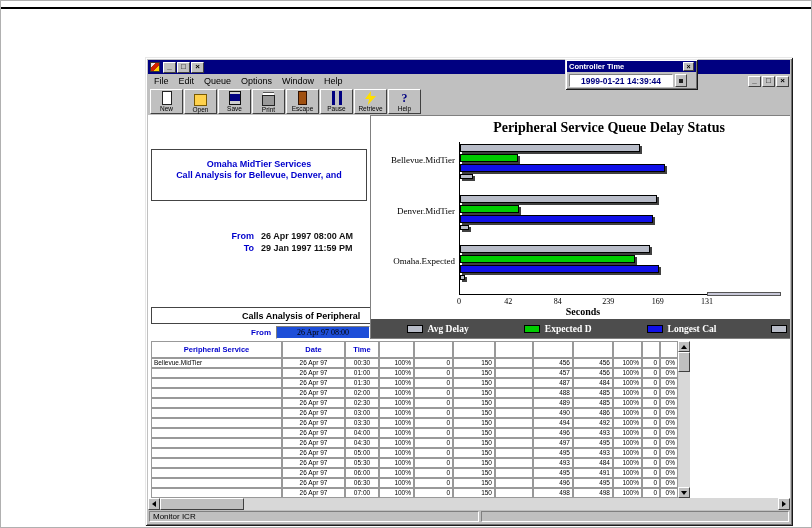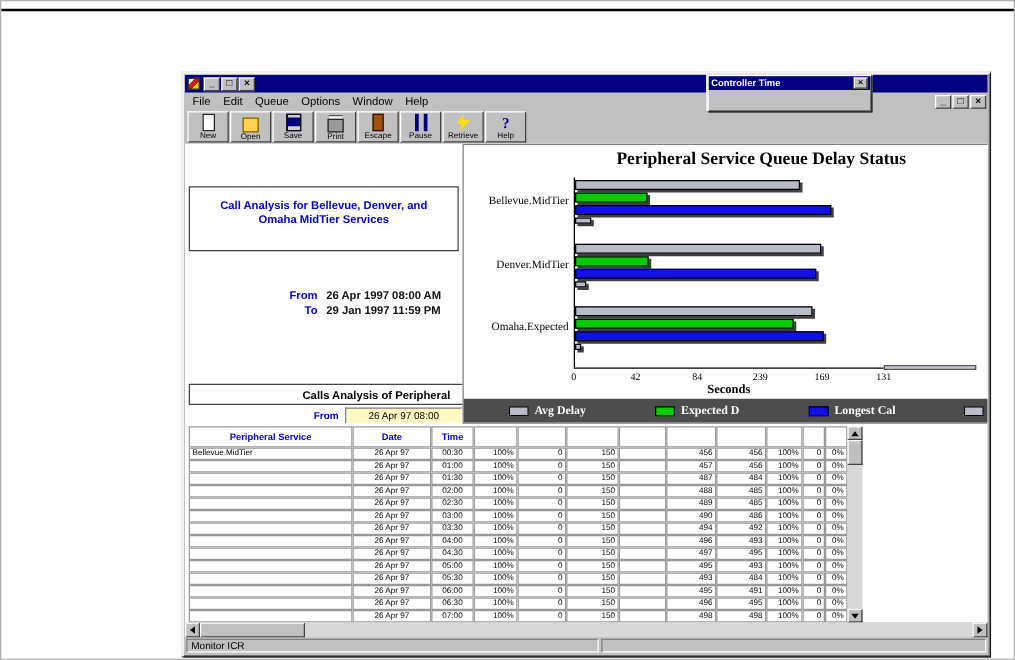--- a/index.html
+++ b/index.html
@@ -72,22 +72,22 @@
                   display:flex; align-items:center; justify-content:space-around; padding:0 8px;text-align:center; }
   .legend-item { display:flex; align-items:center; gap:5px; }
   .swatch { width:16px; height:8px; border:1px solid #000; display:inline-block; }
   .legend-text { color:#fff; font:bold 9.5px "Liberation Serif", serif; }
 
   
   .table-title { position:absolute; left:3px; top:192px; width:527px; height:17px; background:#fff;
                  border:1px solid #444; font-weight:bold; font-size:9px; padding:3px 0 0 90px; z-index:1; }
   .table-from-row { position:absolute; left:3px; top:209px; width:219px; height:16px; z-index:1; display:flex; align-items:center; }
   .table-from-label { margin-left:100px; color:#0000cc; font-weight:bold; font-size:8px; }
-  .table-from-box { margin-left:5px; width:102px; height:13px; background:#fef9c3; border:1px solid;
-                    border-color:#808080 #fff #fff #808080; font-size:8px; text-align:center; line-height:11px; }
+  .table-from-box { margin-left:5px; width:102px; height:13px; background:#1d4ed8; border:1px solid;
+                    border-color:#808080 #fff #fff #808080; font-size:8px; text-align:center; line-height:11px;font-family:Liberation Serif, serif; }
   .grid-header { position:absolute; left:3px; top:226px; display:flex; height:17px; z-index:6; }
   .hcell { height:17px; border:1px solid #999; background:#fff; color:#0000cc; font-weight:bold;
            font-size:7.5px; text-align:center; line-height:15px; overflow:hidden; white-space:nowrap; }
   .grid-body { position:absolute; left:3px; top:243px; z-index:6; }
   .grow { display:flex; height:10px; }
   .gcell { height:10px; border:1px solid #999; background:#fff; font-size:6.5px; line-height:8px;
            padding:0 2px; overflow:hidden; white-space:nowrap; }
 
   
   .vscroll { position:absolute; left:530px; top:226px; width:12px; height:157px; background:#d8d8d8; z-index:6; }
@@ -192,22 +192,22 @@
         </button>
         <button class="tbtn">
           <span class="icon ic-help-question">?</span>
           <span class="tlabel">Help</span>
         </button>
       </div>
 
     <div class="client">
 
       <div class="summary-box">
+        <div>Omaha MidTier Services</div>
         <div>Call Analysis for Bellevue, Denver, and</div>
-        <div>Omaha MidTier Services</div>
       </div>
 
       <div class="ft-block">
         <div class="ft-row">
           <span class="ft-label">From</span>
           <span class="ft-value">26 Apr 1997 08:00 AM</span>
         </div>
         <div class="ft-row">
           <span class="ft-label">To</span>
           <span class="ft-value">29 Jan 1997 11:59 PM</span>
@@ -508,14 +508,20 @@
       <div class="spanel first">Monitor ICR</div>
       <div class="spanel rest"></div>
     </div>
   </div>
 
   <div class="ct-window">
     <div class="ct-title">
       <span>Controller Time</span>
       <button class="ct-close">×</button>
     </div>
+    <div class="ct-body">
+      <div class="ct-field">1999-01-21 14:39:44</div>
+      <button class="ct-btn">
+          <span class="ct-dot"></span>
+        </button>
+    </div>
   </div>
 </div>
 
 </body></html>

